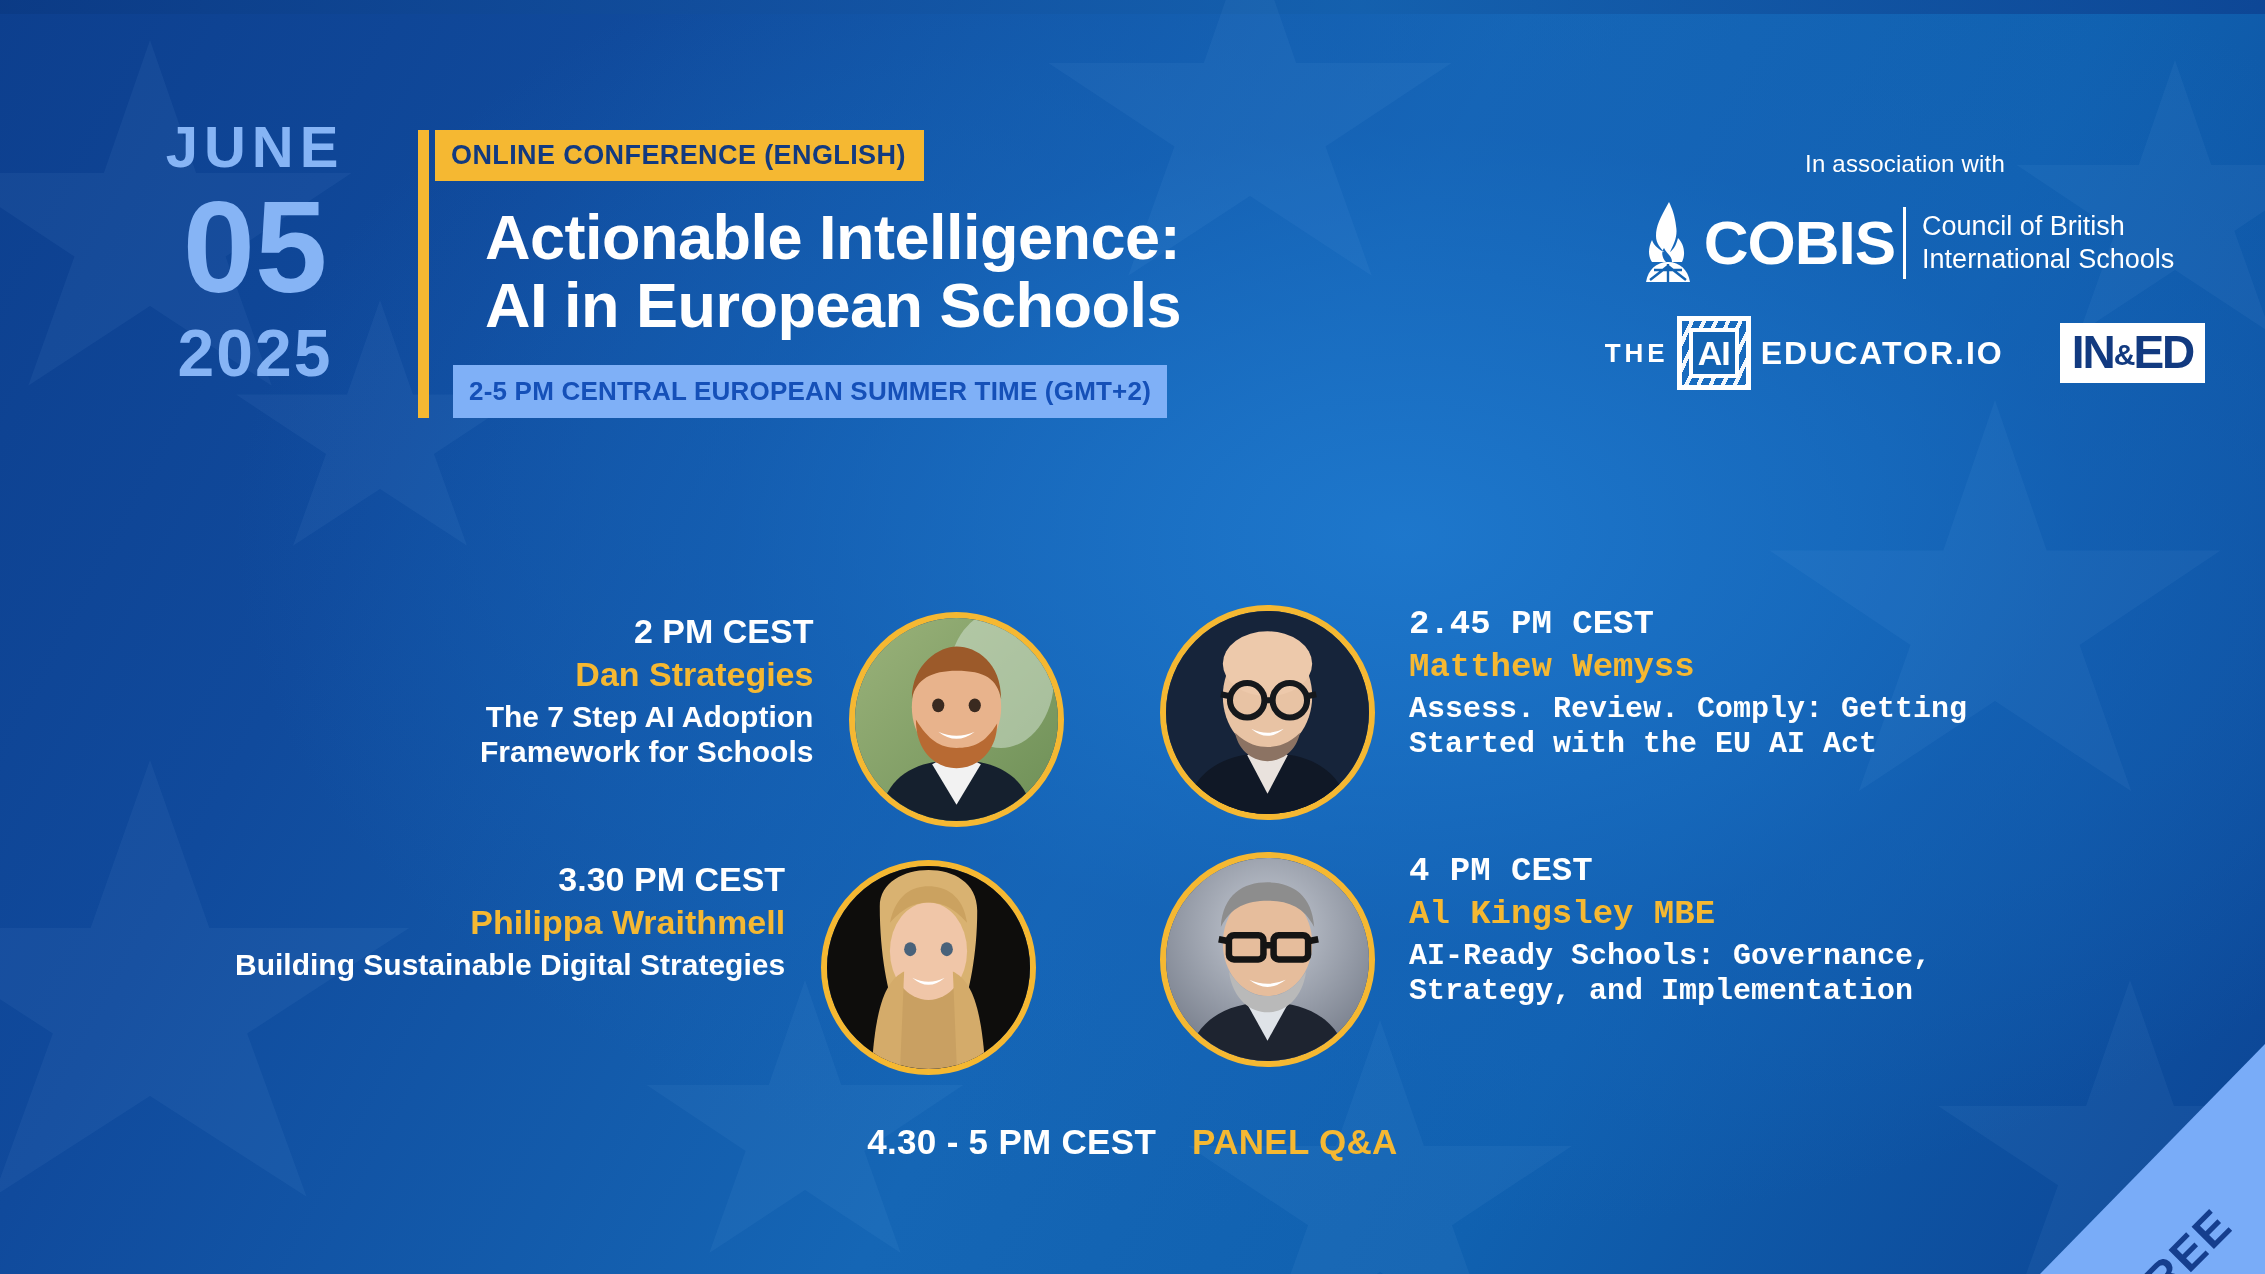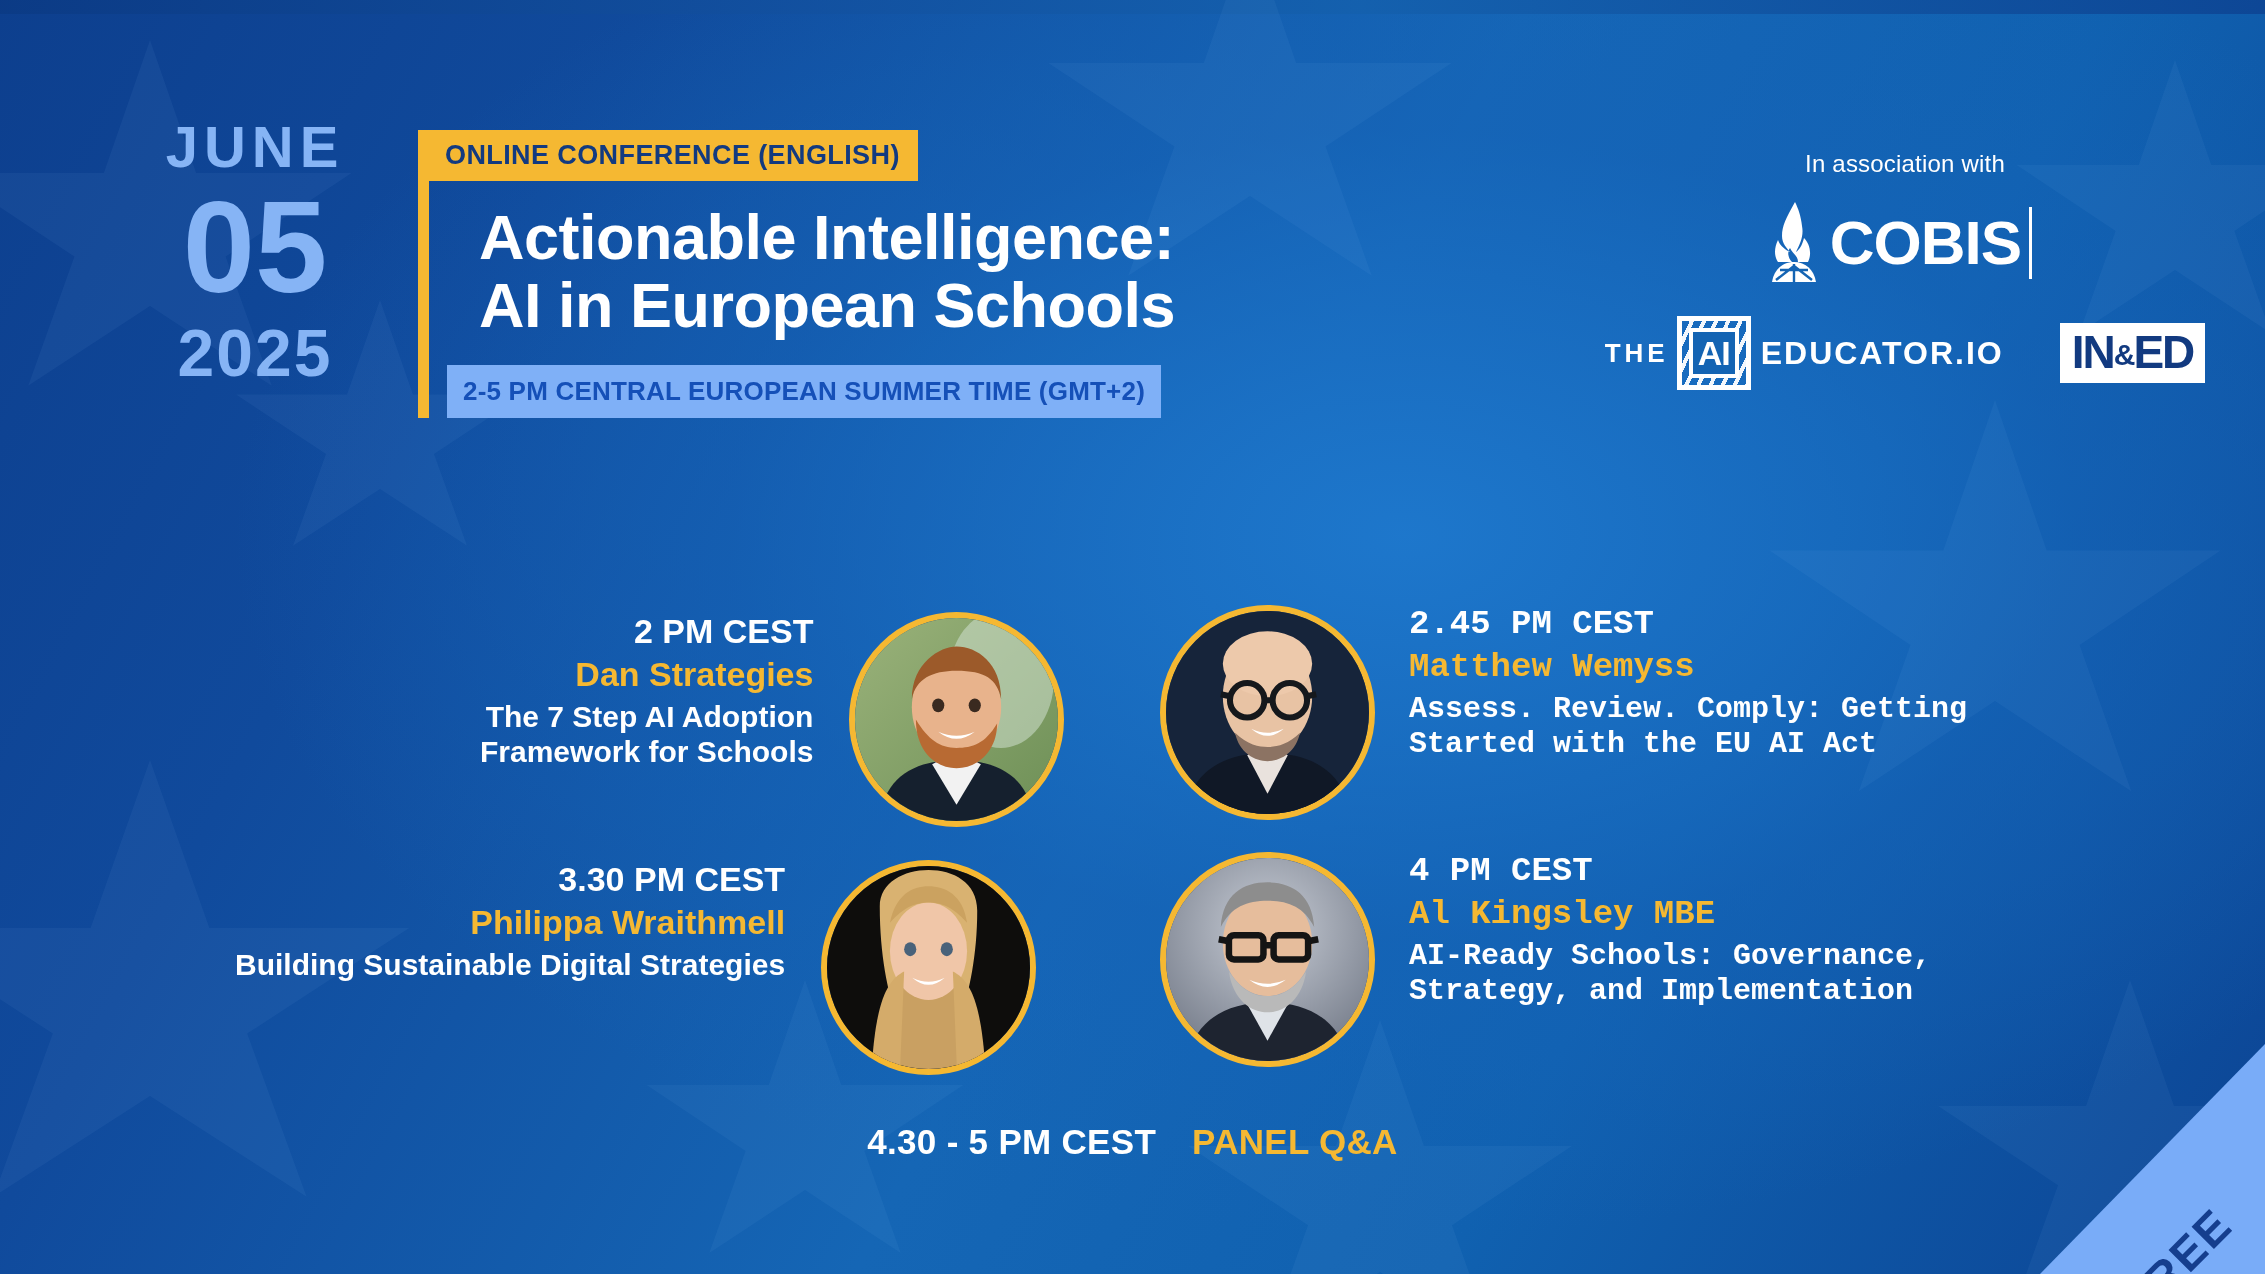--- a/index.html
+++ b/index.html
@@ -34,21 +34,21 @@
     line-height:1;
   }
   #date-month { font-size:58px; font-weight:700; letter-spacing:6px; }
   #date-day   { font-size:130px; font-weight:700; letter-spacing:0px; margin-top:6px; }
   #date-year  { font-size:66px; font-weight:700; letter-spacing:2px; margin-top:8px; }
 
   
   #title-block {
     position:absolute; left:418px; top:130px; width:950px;
     border-left:11px solid #f5b832;
-    padding-left:0;
+    padding-left:6px;
   }
   #conf-badge {
     display:inline-block;
     background:#f5b832;
     color:#123a80;
     font-size:27px; font-weight:700;
     letter-spacing:.4px;
     padding:10px 18px 10px 16px;
   }
   #title-lines {
@@ -206,20 +206,24 @@
     <div id="cobis-row">
       <div id="cobis-flame">
         <svg viewBox="0 0 64 86" xmlns="http://www.w3.org/2000/svg">
           <path d="M33 2 C24 18 20 26 20 36 C20 44 25 48 28 52 C24 50 18 46 16 40 C12 48 12 56 16 62 L30 62 C26 58 25 52 28 48 C31 54 36 56 36 62 L46 62 C50 54 48 44 42 38 C40 46 37 50 34 52 C38 44 42 36 40 26 C39 16 36 8 33 2 Z" fill="#ffffff"></path>
           <path d="M32 62 C20 62 12 70 10 82 L54 82 C52 70 44 62 32 62 Z" fill="#ffffff"></path>
           <path d="M32 64 L32 82 M32 66 L14 80 M32 66 L50 80 M18 70 L46 70" stroke="#1464b3" stroke-width="2.4" fill="none"></path>
         </svg>
       </div>
       <div id="cobis-word">COBIS</div>
       <div id="cobis-divider"></div>
+      <div id="cobis-sub">
+        <div>Council of British</div>
+        <div>International Schools</div>
+      </div>
     </div>
 
     <div id="logos-row2">
       <div id="aieducator">
         <span id="aie-the">THE</span>
         <span id="aie-box">
           <span id="aie-box-inner">
             <span id="aie-ai">AI</span>
           </span>
         </span>

